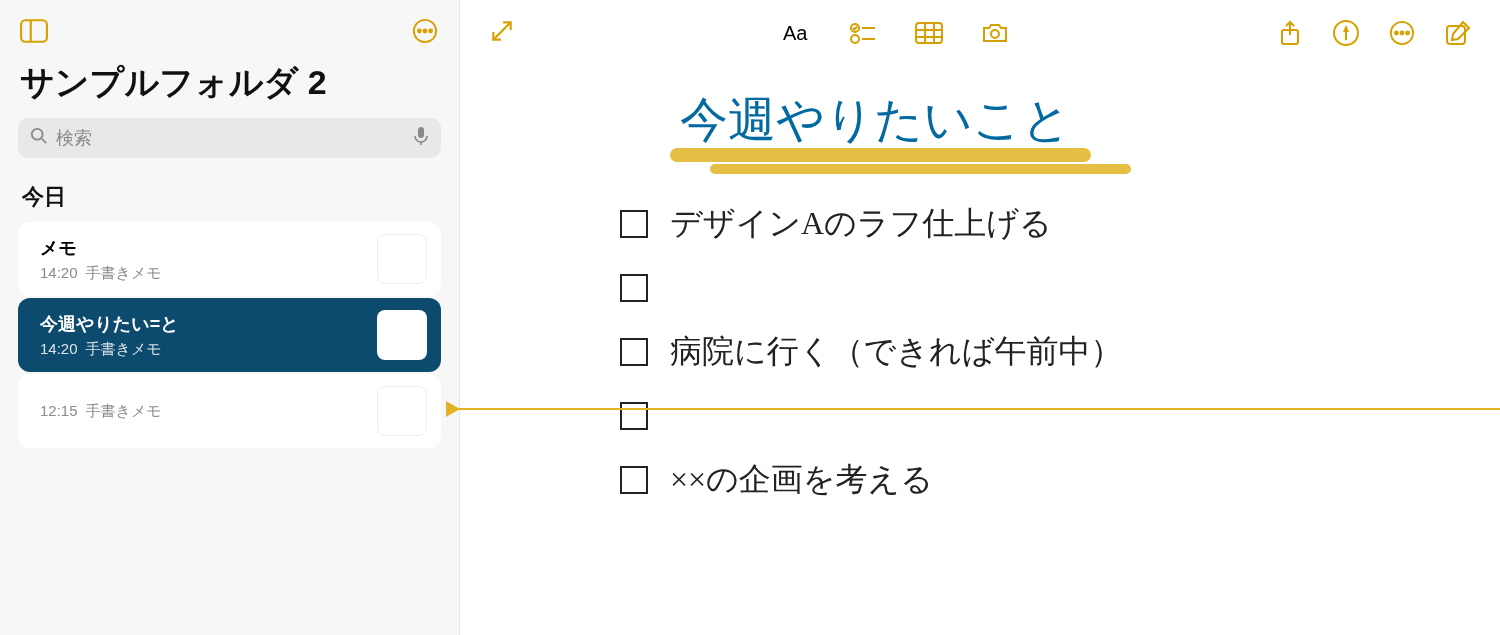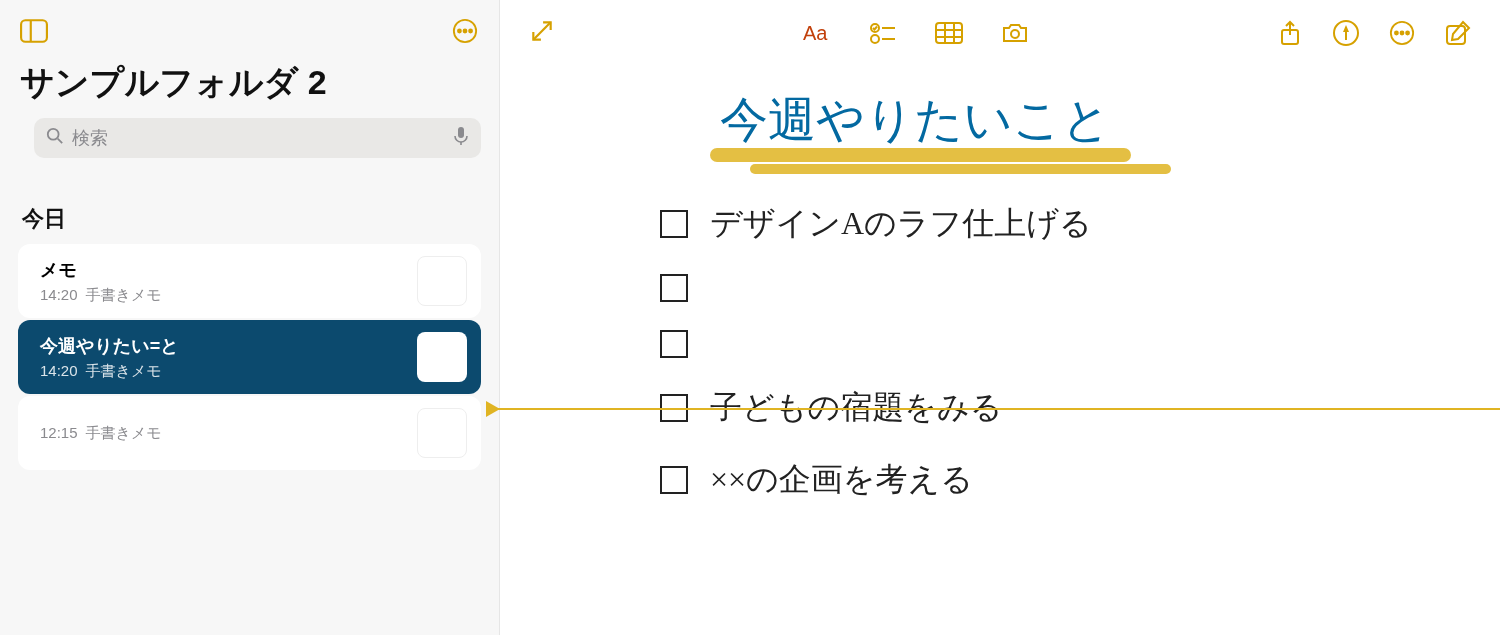--- a/index.html
+++ b/index.html
@@ -6,52 +6,51 @@
     body {
       font-family: -apple-system, "Hiragino Sans", "Hiragino Kaku Gothic ProN", sans-serif;
       width: 1500px; height: 635px;
       display: flex;
       background: #fff;
       overflow: hidden;
     }
 
     
     .sidebar {
-      width: 500px;
+      width: 460px;
       background: #f7f7f7;
       border-right: 1px solid #e6e6e6;
       padding: 12px 16px;
       display: flex; flex-direction: column;
     }
     .sidebar-top {
       display: flex; justify-content: space-between; align-items: center;
       padding: 6px 4px 16px 4px;
     }
     .sidebar-top .icon { color: #d6a100; }
     .folder-title {
       font-size: 34px; font-weight: 700; color: #111;
       padding: 0 4px 12px 4px;
     }
     .search-wrap {
       display: flex; align-items: center;
       background: #e9e8e6; border-radius: 10px;
-      padding: 8px 12px; margin: 0 2px 18px 18px;
+      padding: 8px 12px; margin: 0 2px 18px 2px;
       color: #8a8a8e;
       justify-content: flex-end;
     }
     .search-wrap .search-icon { margin-right: 8px; }
     .search-input {
       flex: 1; border: none; background: transparent;
       font-size: 18px; color: #333; outline: none;
     }
     .search-input::placeholder { color: #8a8a8e; }
     .section-header {
       font-size: 22px; font-weight: 700; color: #111;
       padding: 6px 6px 10px 6px;
-      margin-top: 22px;
     }
 
     .note-list { display: flex; flex-direction: column; gap: 0; padding: 0 2px;}
     .note-item {
       display: flex; align-items: center;
       padding: 12px 14px 12px 22px;
       border-radius: 12px; margin-bottom: 2px;
       cursor: pointer;
     }
     .note-item.plain { background: #fff; }
@@ -81,21 +80,21 @@
     .toolbar .center {
       flex: 1; display: flex; justify-content: center; gap: 38px;
       align-items: center;
     }
     .toolbar .right { display: flex; gap: 28px; align-items: center;}
     .tool {
       width: 28px; height: 26px;
       display: inline-flex; align-items: center; justify-content: center;
       color: #d6a100; cursor: pointer;
     }
-    .tool.disabled { color: #c2410c; cursor: default; }
+    .tool.disabled { color: #000000; cursor: default; }
     .tool svg { width: 100%; height: 100%; }
 
     
     .canvas {
       flex: 1; position: relative; padding: 30px 60px;
     }
 
     .hand-title {
       font-family: "Bradley Hand", "Segoe Script", cursive;
       font-size: 48px; color: #0369a1; position: relative;
@@ -297,24 +296,24 @@
     <div class="todo-list">
       <div class="todo-row">
         <span class="check-box"></span>
         <span>デザインAのラフ仕上げる</span>
       </div>
       <div class="todo-row">
         <span class="check-box"></span>
       </div>
       <div class="todo-row">
         <span class="check-box"></span>
-      </div>
-      <div class="todo-row">
-        <span class="check-box"></span>
-        <span>子どもの宿題をみる</span>
+        <span>病院に行く（できれば午前中）</span>
+      </div>
+      <div class="todo-row">
+        <span class="check-box"></span>
       </div>
       <div class="todo-row">
         <span class="check-box"></span>
         <span>××の企画を考える</span>
       </div>
     </div>
 
     <div class="insert-line">
       <span class="insert-caret"></span>
     </div>

